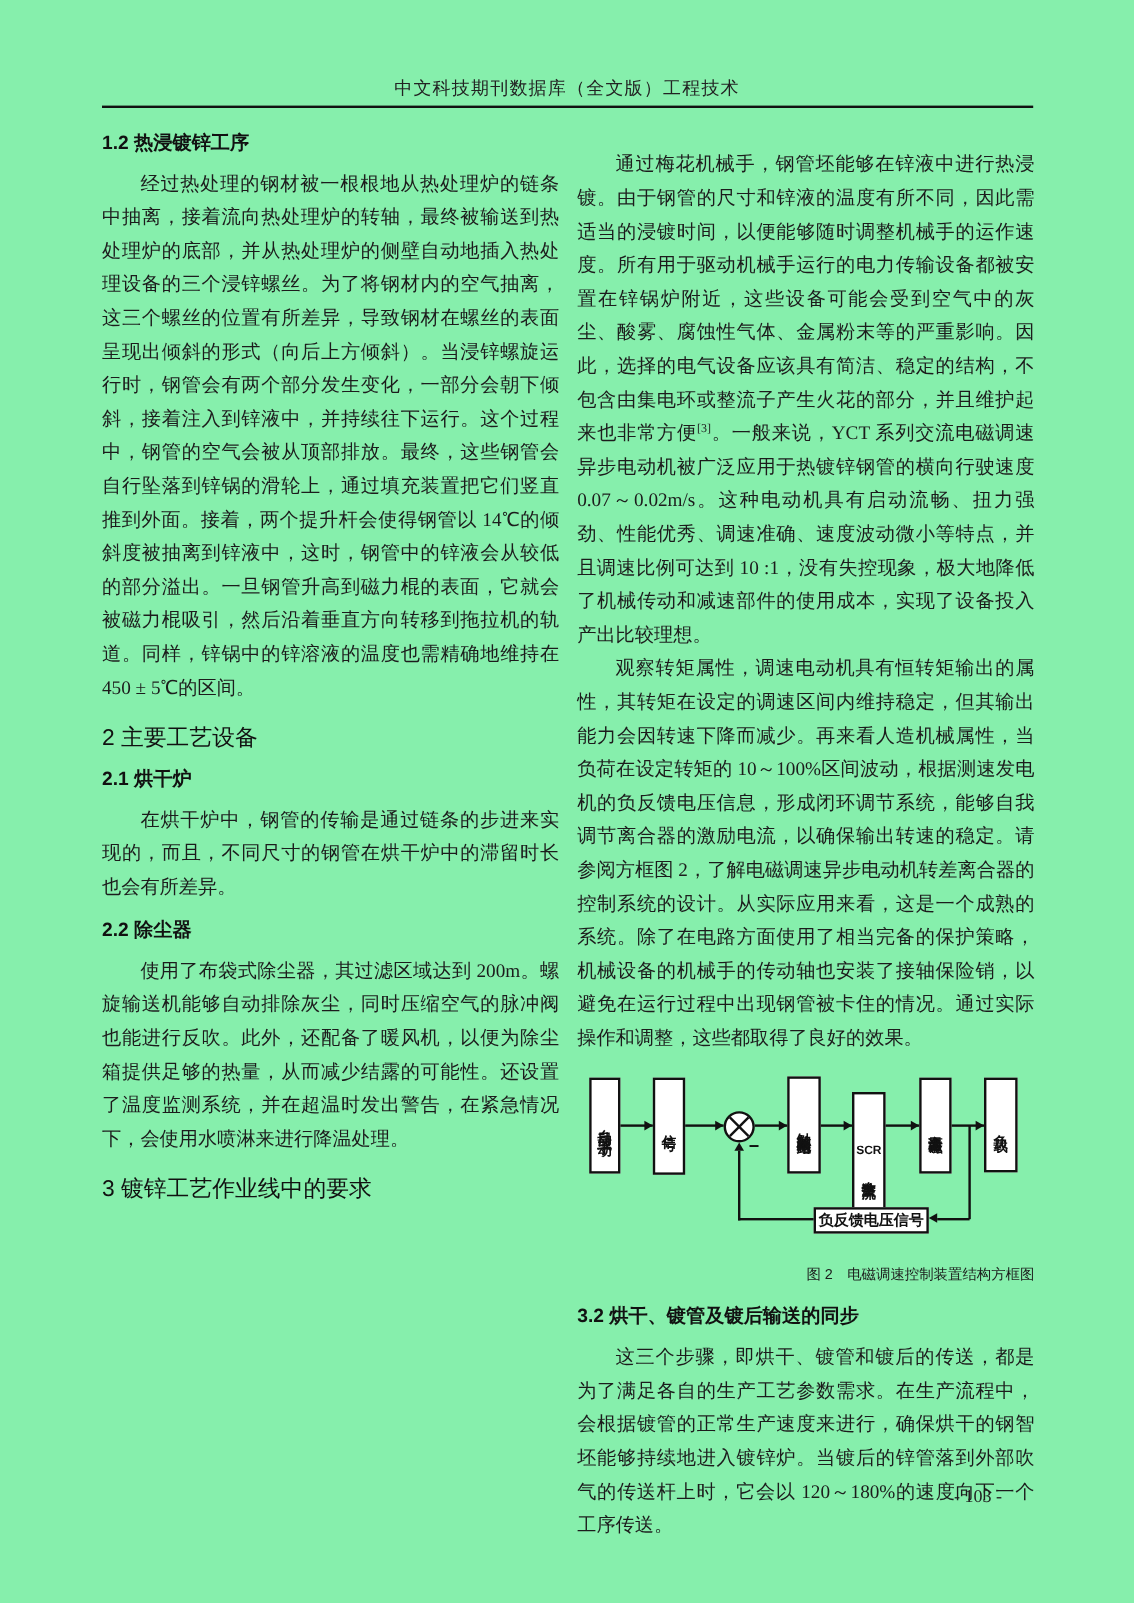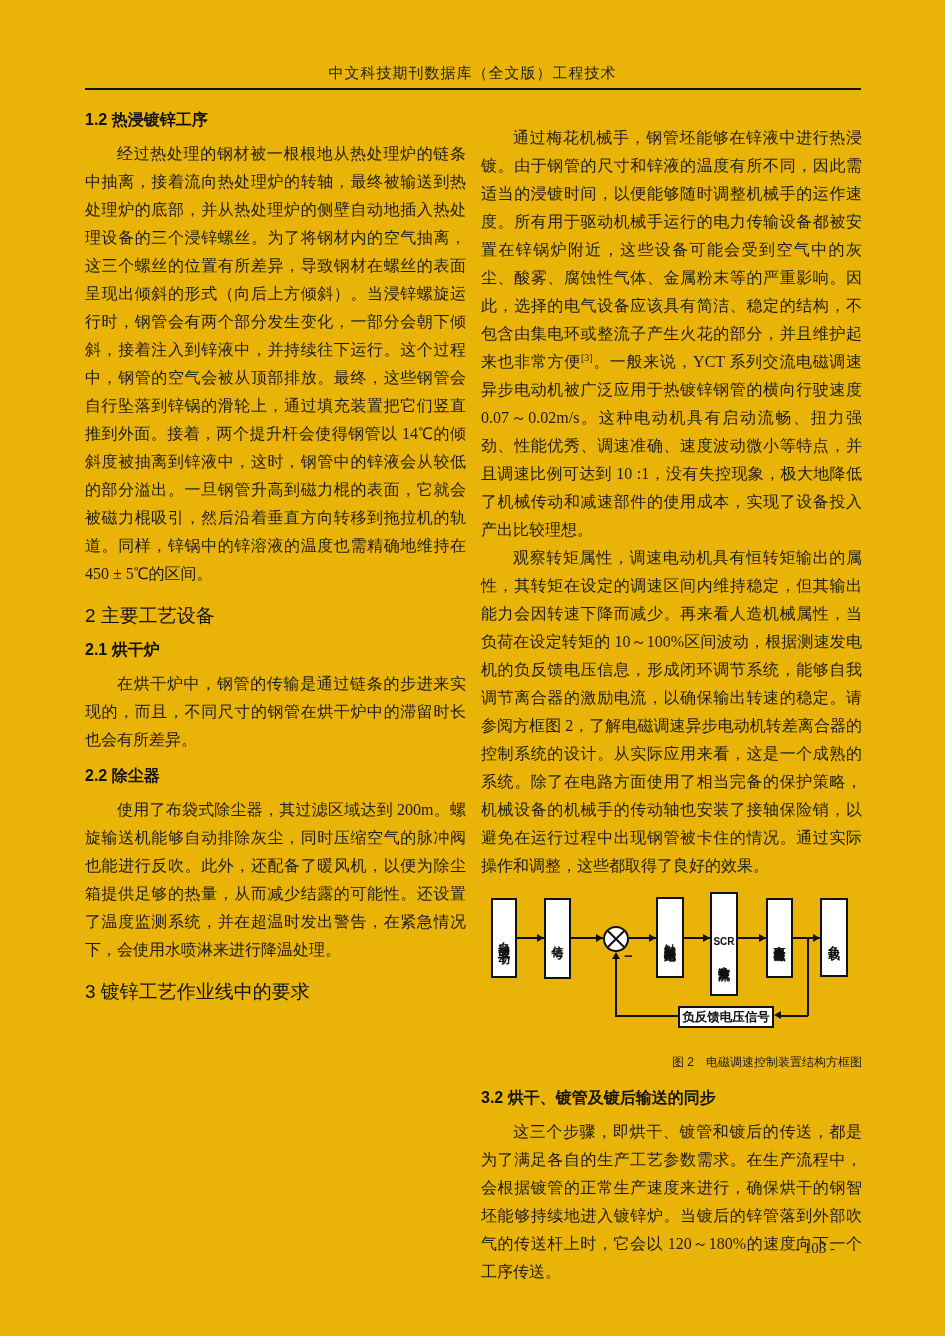--- a/index.html
+++ b/index.html
@@ -1,18 +1,18 @@
 <!DOCTYPE html>
 <html><head>
 <meta charset="utf-8">
 <style>
   html,body { margin:0; padding:0; background:#ffffff; }
   .page {
     position:relative; width:945px; height:1336px; margin:0 auto;
-    background:#eab308; color:#1c1c1c; overflow:hidden;
+    background:#86efac; color:#1c1c1c; overflow:hidden;
     font-family:"Liberation Serif", serif;
   }
   .header-title {
     position:absolute; top:64px; left:0; width:100%;
     text-align:center; font-size:15px; letter-spacing:1px; color:#222;
   }
   .header-rule {
     position:absolute; top:88px; left:85px; width:776px; height:2px; background:#111;
   }
   .col {
@@ -116,21 +116,21 @@
         <span class="vtext">信号</span>
       </div>
       <div class="sum-circle">
         <div class="xline x45"></div>
         <div class="xline xm45"></div>
       </div>
       <div class="minus-sign">−</div>
       <div class="dbox" style="left:175px; top:7px; width:28px; height:81px;">
         <span class="vtext vtight">触发移相电路</span>
       </div>
-      <div class="dbox scr-col" style="left:229px; top:2px; width:28px; height:104px;">
+      <div class="dbox scr-col" style="left:229px; top:20px; width:28px; height:104px;">
         <span class="scr-top">SCR</span>
         <span class="vtext vtight">全波整流</span>
       </div>
       <div class="dbox" style="left:285px; top:8px; width:27px; height:80px;">
         <span class="vtext vtight">离合器激磁</span>
       </div>
       <div class="dbox" style="left:339px; top:8px; width:28px; height:79px;">
         <span class="vtext">负载</span>
       </div>
       <div class="dbox" style="left:197px; top:116px; width:96px; height:22px; font-size:12.5px;">

